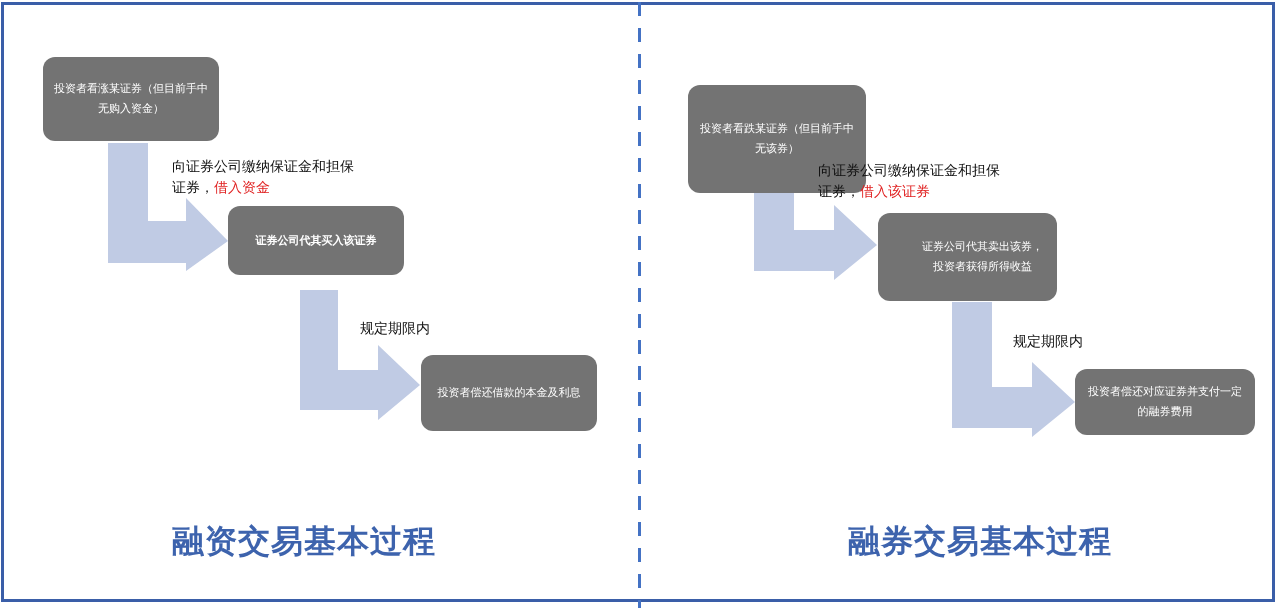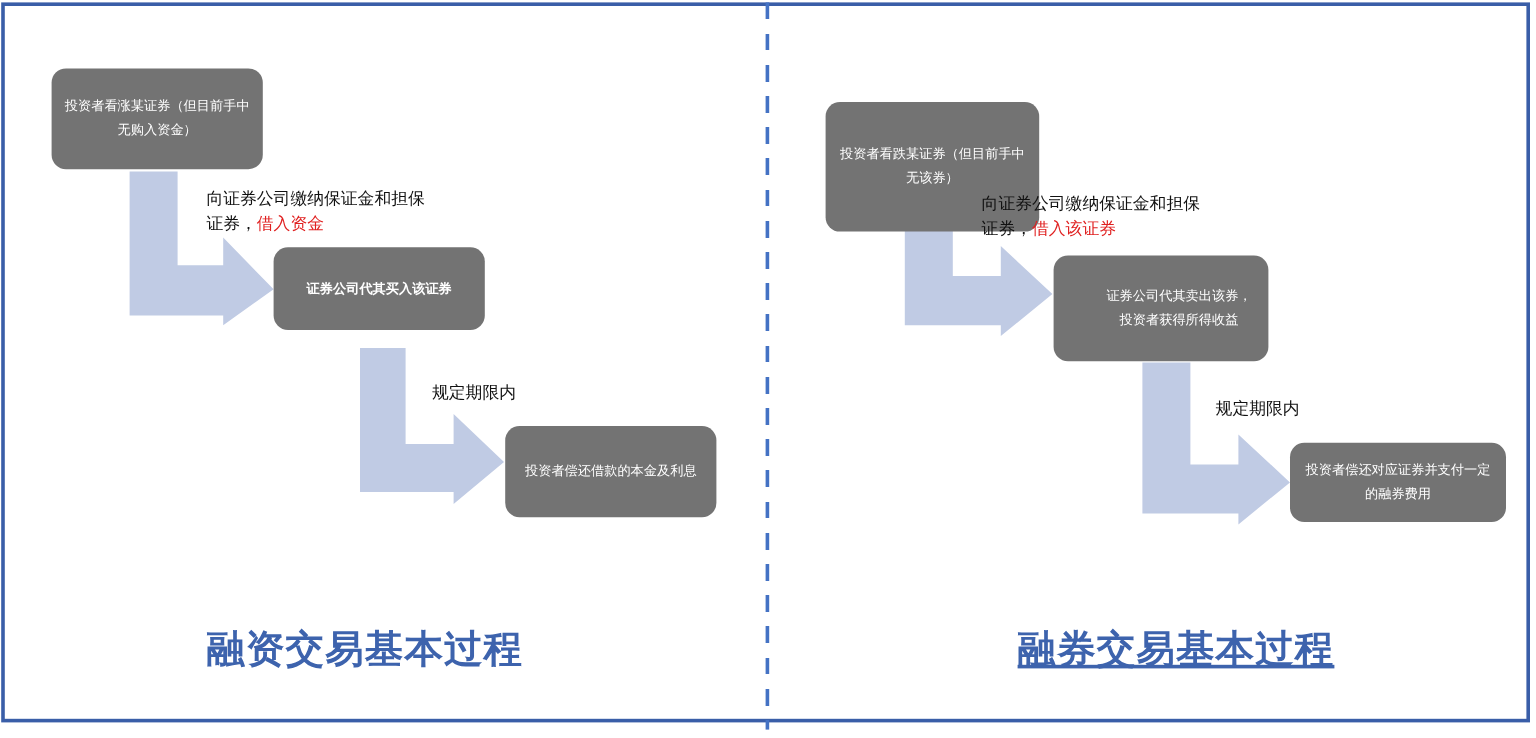--- a/index.html
+++ b/index.html
@@ -57,13 +57,13 @@
 </div>
 <div class="box" style="left:878px;top:213px;width:179px;height:88px;padding-left:40px;">
   <span>证券公司代其卖出该券，投资者获得所得收益</span>
 </div>
 <div class="label" style="left:1013px;top:331px;">
   <span>规定期限内</span>
 </div>
 <div class="box" style="left:1075px;top:369px;width:180px;height:66px;">
   <span>投资者偿还对应证券并支付一定的融券费用</span>
 </div>
-<div class="title" style="left:848px;top:520px;text-decoration:underline;">融券交易基本过程</div>
+<div class="title" style="left:848px;top:520px;">融券交易基本过程</div>
 
 </body></html>

